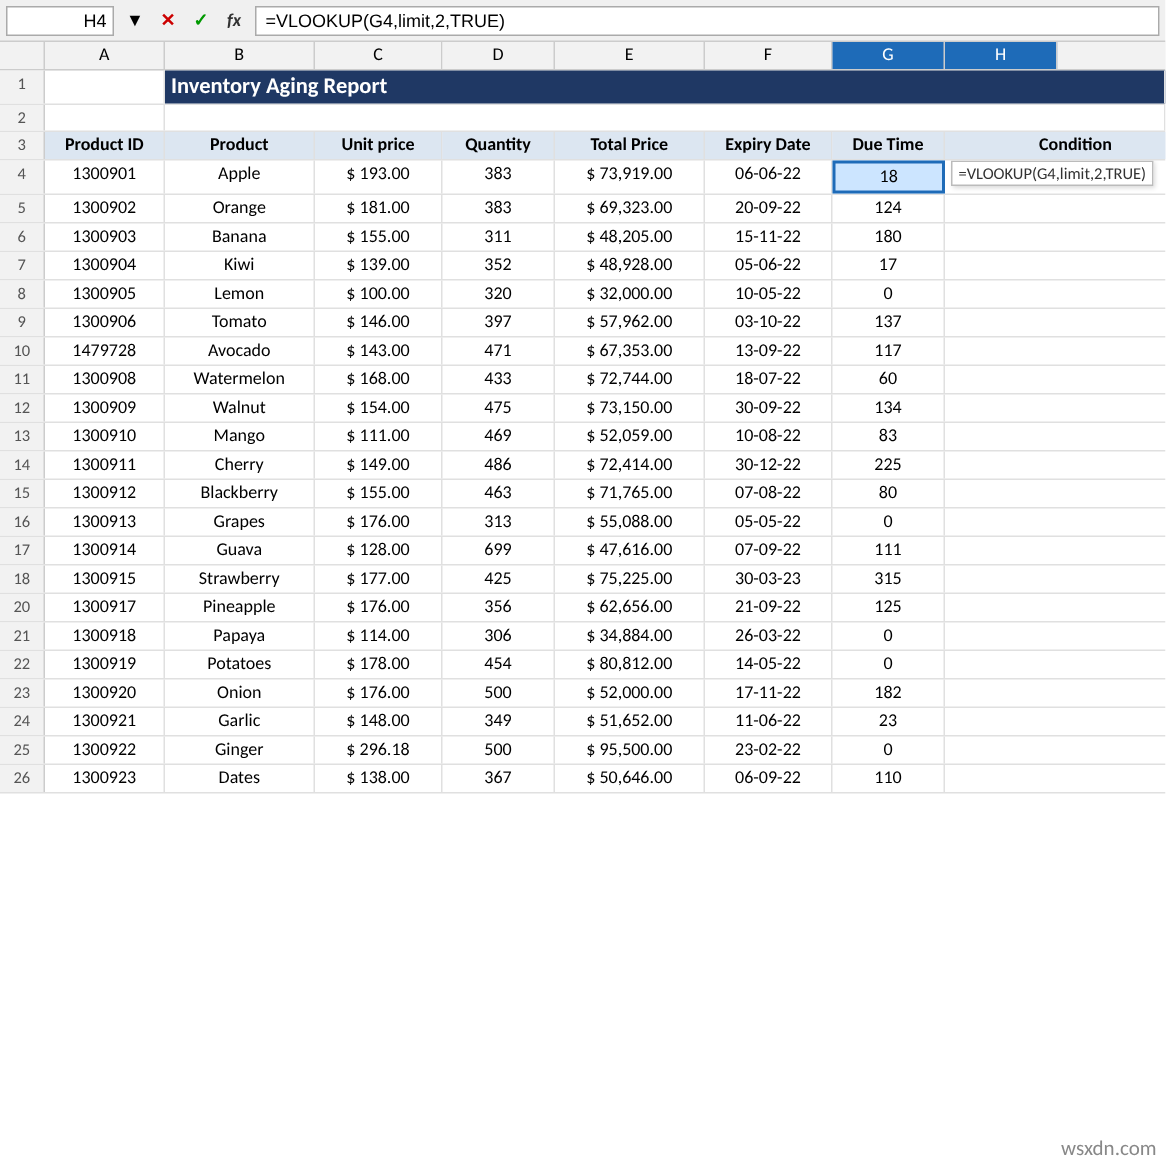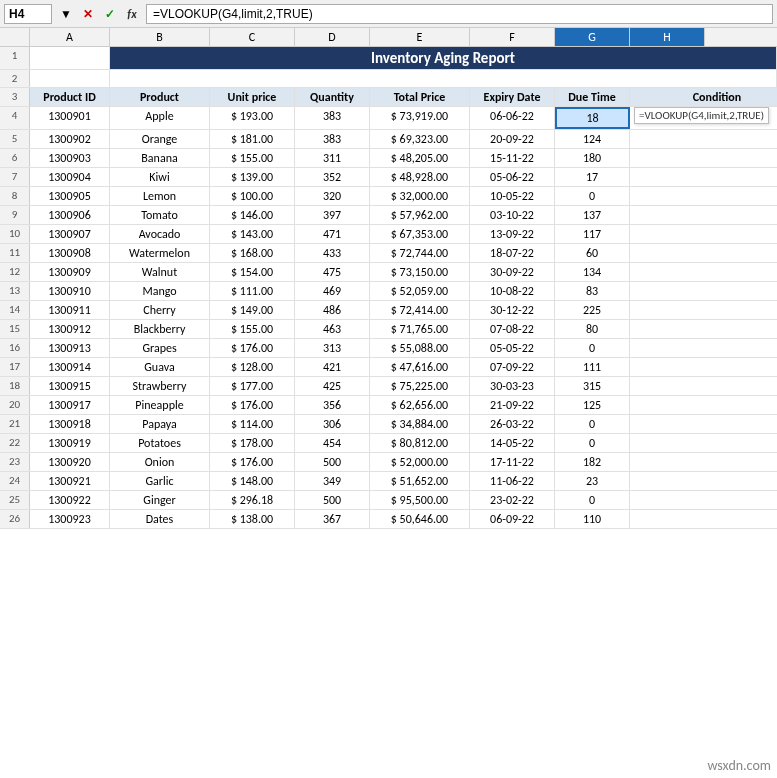--- a/index.html
+++ b/index.html
@@ -14,27 +14,26 @@
     
     .top-bar {
       display: flex;
       align-items: center;
       background: #f0f0f0;
       border-bottom: 1px solid #ccc;
       padding: 2px 4px;
       height: 28px;
     }
     .cell-ref-box {
-      width: 48px;
+      width: 72px;
       border: 1px solid #aaa;
       padding: 2px 4px;
       font-size: 12px;
       background: #fff;
-      text-align: left;
-      font-weight: bold;
+      text-align: right;
     }
     .formula-icons {
       display: flex;
       align-items: center;
       gap: 2px;
       margin: 0 4px;
     }
     .formula-icon {
       width: 20px;
       height: 20px;
@@ -162,21 +161,21 @@
     <div class="col-header selected col-H">G</div>
     <div class="col-header selected" style="width:75px; min-width:75px;">H</div>
     <div class="col-header" style="width:175px; min-width:175px;">I</div>
   </div>
 
   <div class="sheet-body">
 
     <div class="sheet-row">
       <div class="row-num">1</div>
       <div class="cell col-B text-center"></div>
-      <div class="cell col-C" colspan-span="7" style="width:700px; background:#1f3864; color:#fff; font-weight:bold; font-size:15px; text-align:center;">
+      <div class="cell col-C" colspan-span="7" style="width:700px; background:#1f3864; color:#fff; font-weight:bold; font-size:15px; ">
         Inventory Aging Report
       </div>
     </div>
 
     <div class="sheet-row">
       <div class="row-num">2</div>
       <div class="cell col-B"></div>
       <div class="cell" style="width:695px;"></div>
     </div>
 
@@ -261,21 +260,21 @@
       <div class="cell col-D text-center">$  146.00</div>
       <div class="cell col-E text-center">397</div>
       <div class="cell col-F text-center">$  57,962.00</div>
       <div class="cell col-G text-center">03-10-22</div>
       <div class="cell col-H text-center">137</div>
       <div class="cell col-I"></div>
     </div>
 
     <div class="sheet-row">
       <div class="row-num">10</div>
-      <div class="cell col-B text-center">1300907</div>
+      <div class="cell col-B text-center">1479728</div>
       <div class="cell col-C text-center">Avocado</div>
       <div class="cell col-D text-center">$  143.00</div>
       <div class="cell col-E text-center">471</div>
       <div class="cell col-F text-center">$  67,353.00</div>
       <div class="cell col-G text-center">13-09-22</div>
       <div class="cell col-H text-center">117</div>
       <div class="cell col-I"></div>
     </div>
 
     <div class="sheet-row">
@@ -348,21 +347,21 @@
       <div class="cell col-G text-center">05-05-22</div>
       <div class="cell col-H text-center">0</div>
       <div class="cell col-I"></div>
     </div>
 
     <div class="sheet-row">
       <div class="row-num">17</div>
       <div class="cell col-B text-center">1300914</div>
       <div class="cell col-C text-center">Guava</div>
       <div class="cell col-D text-center">$  128.00</div>
-      <div class="cell col-E text-center">421</div>
+      <div class="cell col-E text-center">699</div>
       <div class="cell col-F text-center">$  47,616.00</div>
       <div class="cell col-G text-center">07-09-22</div>
       <div class="cell col-H text-center">111</div>
       <div class="cell col-I"></div>
     </div>
 
     <div class="sheet-row">
       <div class="row-num">18</div>
       <div class="cell col-B text-center">1300915</div>
       <div class="cell col-C text-center">Strawberry</div>

